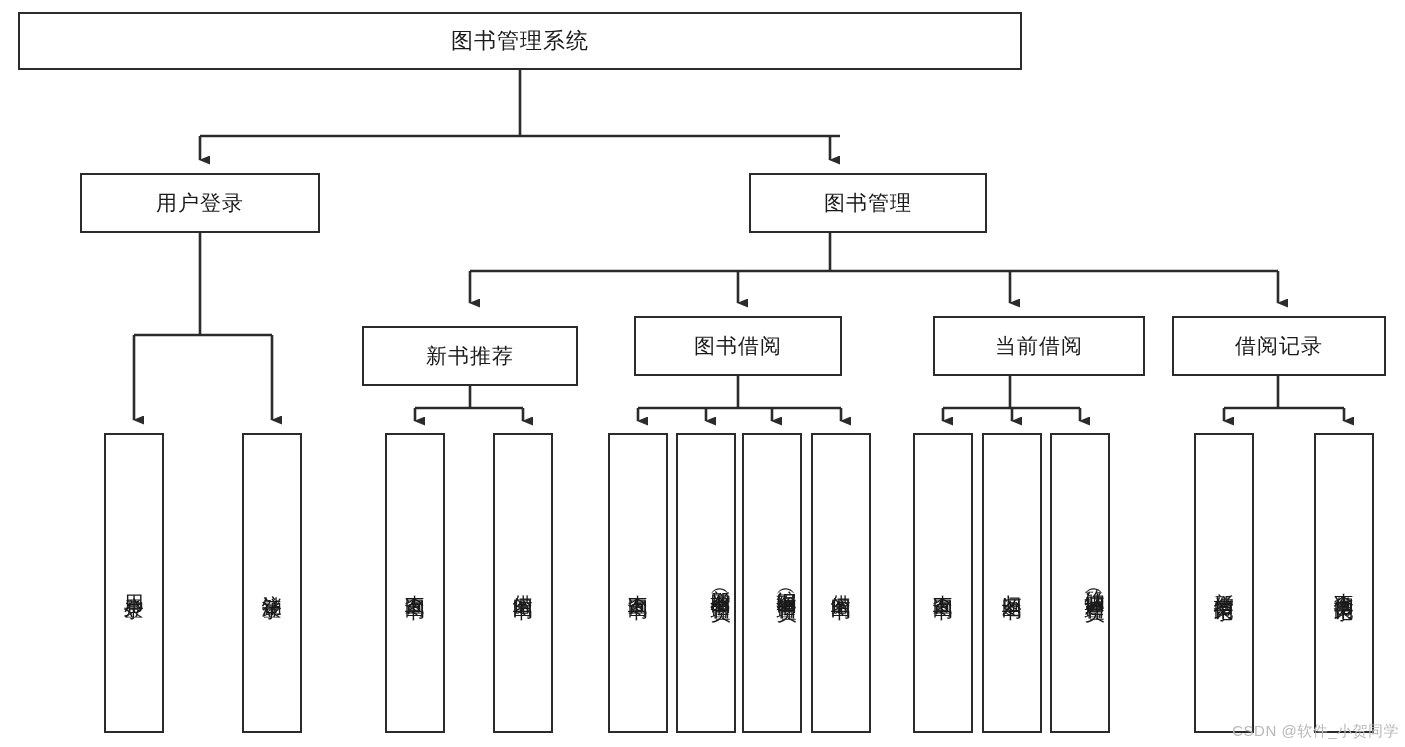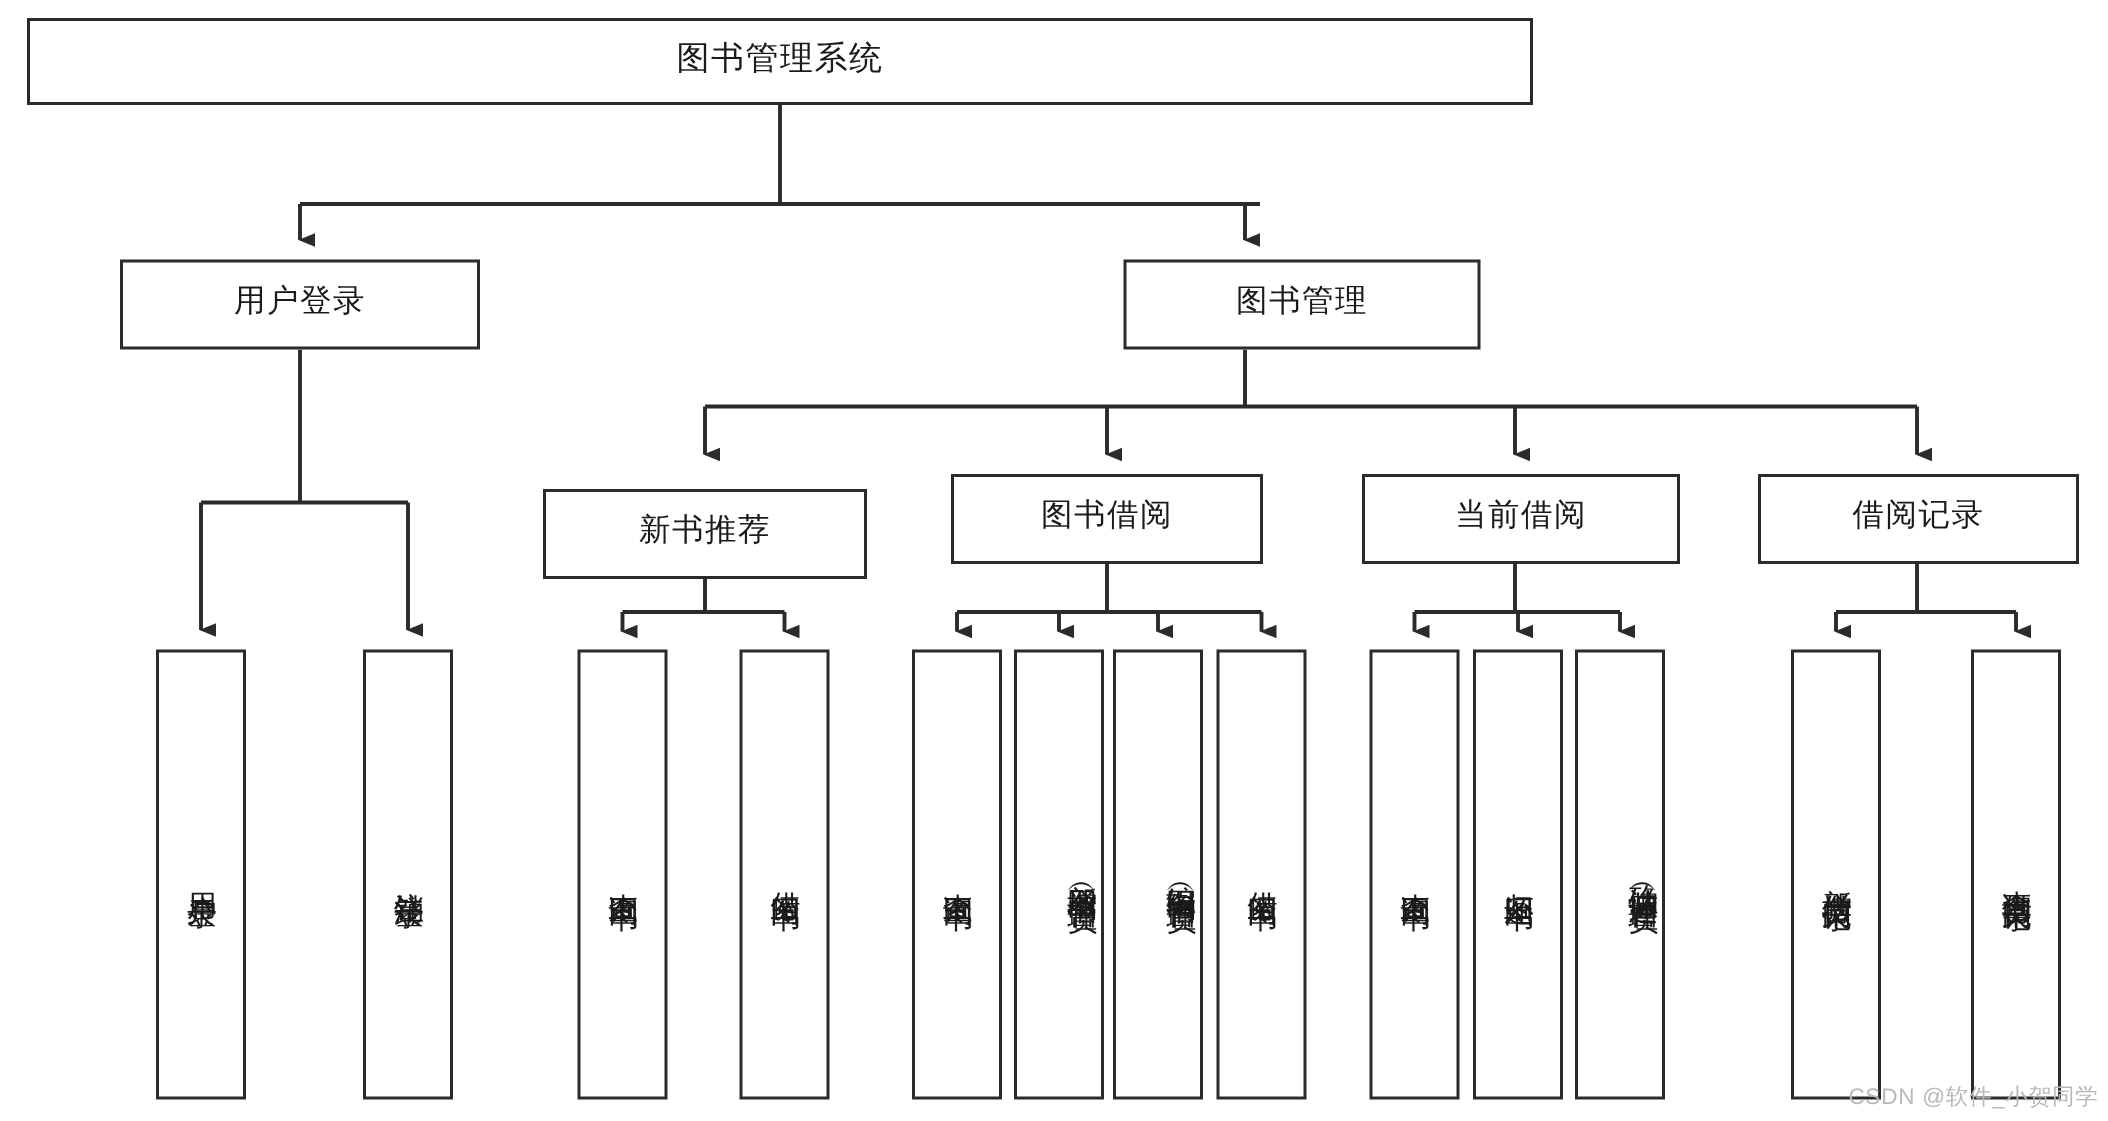--- a/index.html
+++ b/index.html
@@ -35,21 +35,20 @@
     align-items: center;
     justify-content: center;
     color: #1a1a1a;
     z-index: 2;
   }
   .node-h {
     font-size: 21px;
     letter-spacing: 1px;
     line-height: 1.1;
     white-space: nowrap;
-    font-family: Liberation Mono, monospace;
   }
   .node-root {
     font-size: 22px;
   }
   .node-v {
     writing-mode: vertical-rl;
     text-orientation: upright;
     font-size: 20px;
     line-height: 1.32;
     letter-spacing: 2px;
@@ -149,21 +148,21 @@
   </div>
 
   <div class="node node-h" style="left:362px; top:326px; width:216px; height:60px;align-items:center;">
     <span>新书推荐</span>
   </div>
 
   <div class="node node-h" style="left:634px; top:316px; width:208px; height:60px;">
     <span>图书借阅</span>
   </div>
 
-  <div class="node node-h" style="left:908px; top:316px; width:212px; height:60px;">
+  <div class="node node-h" style="left:933px; top:316px; width:212px; height:60px;">
     <span>当前借阅</span>
   </div>
 
   <div class="node node-h" style="left:1172px; top:316px; width:214px; height:60px;">
     <span>借阅记录</span>
   </div>
 
   <div class="node node-v align-center" style="left:104px; top:433px; width:60px; height:300px;">
     <span class="vtext">用户登录</span>
   </div>

